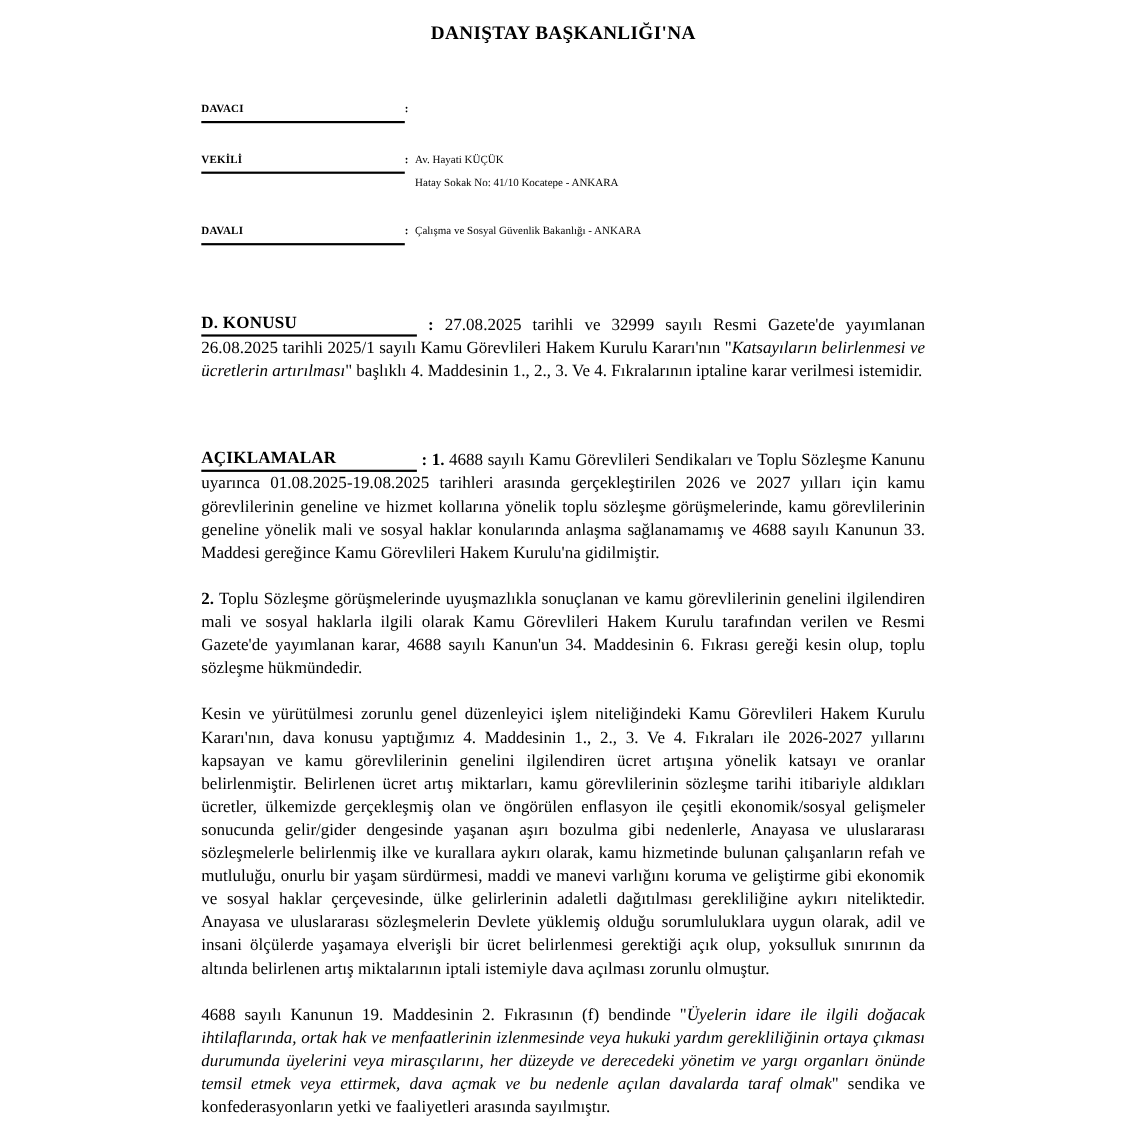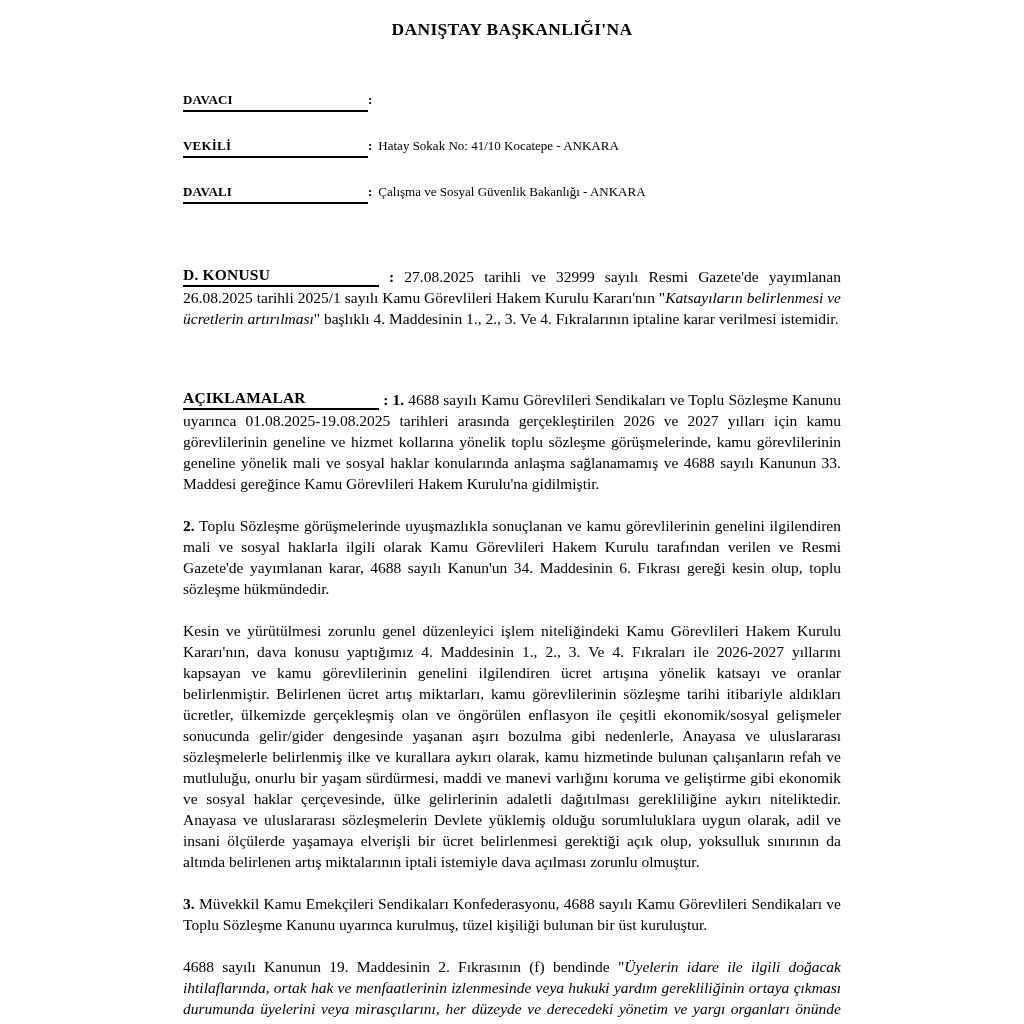--- a/index.html
+++ b/index.html
@@ -25,21 +25,21 @@
     text-align: center;
     font-weight: bold;
     font-size: 17.5px;
     letter-spacing: 0.3px;
     margin: 0 0 50px 0;
     line-height: 20px;
   }
   .party {
     display: flex;
     align-items: flex-start;
-    font-size: 13px;
+    font-size: 10px;
     line-height: 21px;
     margin: 0 0 23px 0;
   }
   .party-label {
     flex: 0 0 185px;
     font-weight: bold;
     border-bottom: 2px solid #000000;
     height: 21px;
     letter-spacing: 0.2px;
   }
@@ -81,33 +81,33 @@
 
   <div id="parties">
       <div class="party">
         <div class="party-label">DAVACI</div>
         <div class="party-sep">:</div>
       </div>
       <div class="party">
         <div class="party-label">VEKİLİ</div>
         <div class="party-sep">:</div>
         <div class="party-lines">
+          <div class="party-line">Av. Hayati KÜÇÜK</div>
           <div class="party-line">Hatay Sokak No: 41/10 Kocatepe - ANKARA</div>
         </div>
       </div>
       <div class="party">
         <div class="party-label">DAVALI</div>
         <div class="party-sep">:</div>
         <div class="party-lines">
           <div class="party-line">Çalışma ve Sosyal Güvenlik Bakanlığı - ANKARA</div>
         </div>
       </div>
     </div>
 
   <div id="paragraphs">
       <p class="para"><span class="para-label">D.  KONUSU</span><span class="para-sep"> :</span><span class="seg-normal"> 27.08.2025 tarihli ve 32999 sayılı Resmi Gazete'de yayımlanan 26.08.2025 tarihli 2025/1 sayılı Kamu Görevlileri Hakem Kurulu Kararı'nın "</span><span class="seg-italic">Katsayıların belirlenmesi ve ücretlerin artırılması</span><span class="seg-normal">" başlıklı 4. Maddesinin 1., 2., 3. Ve 4. Fıkralarının iptaline karar verilmesi istemidir.</span></p>
       <p class="para"><span class="para-label">AÇIKLAMALAR</span><span class="para-sep"> :</span><span class="seg-bold"> 1.</span><span class="seg-normal"> 4688 sayılı Kamu Görevlileri Sendikaları ve Toplu Sözleşme Kanunu uyarınca 01.08.2025-19.08.2025 tarihleri arasında gerçekleştirilen 2026 ve 2027 yılları için kamu görevlilerinin geneline ve hizmet kollarına yönelik toplu sözleşme görüşmelerinde, kamu görevlilerinin geneline yönelik mali ve sosyal haklar konularında anlaşma sağlanamamış ve 4688 sayılı Kanunun 33. Maddesi gereğince Kamu Görevlileri Hakem Kurulu'na gidilmiştir.</span></p>
       <p class="para"><span class="seg-bold">2.</span><span class="seg-normal"> Toplu Sözleşme görüşmelerinde uyuşmazlıkla sonuçlanan ve kamu görevlilerinin genelini ilgilendiren mali ve sosyal haklarla ilgili olarak Kamu Görevlileri Hakem Kurulu tarafından verilen ve Resmi Gazete'de yayımlanan karar, 4688 sayılı Kanun'un 34. Maddesinin 6. Fıkrası gereği kesin olup, toplu sözleşme hükmündedir.</span></p>
       <p class="para"><span class="seg-normal">Kesin ve yürütülmesi zorunlu genel düzenleyici işlem niteliğindeki Kamu Görevlileri Hakem Kurulu Kararı'nın, dava konusu yaptığımız 4. Maddesinin 1., 2., 3. Ve 4. Fıkraları ile 2026-2027 yıllarını kapsayan ve kamu görevlilerinin genelini ilgilendiren ücret artışına yönelik katsayı ve oranlar belirlenmiştir. Belirlenen ücret artış miktarları, kamu görevlilerinin sözleşme tarihi itibariyle aldıkları ücretler, ülkemizde gerçekleşmiş olan ve öngörülen enflasyon ile çeşitli ekonomik/sosyal gelişmeler sonucunda gelir/gider dengesinde yaşanan aşırı bozulma gibi nedenlerle, Anayasa ve uluslararası sözleşmelerle belirlenmiş ilke ve kurallara aykırı olarak, kamu hizmetinde bulunan çalışanların refah ve mutluluğu, onurlu bir yaşam sürdürmesi, maddi ve manevi varlığını koruma ve geliştirme gibi ekonomik ve sosyal haklar çerçevesinde, ülke gelirlerinin adaletli dağıtılması gerekliliğine aykırı niteliktedir. Anayasa ve uluslararası sözleşmelerin Devlete yüklemiş olduğu sorumluluklara uygun olarak, adil ve insani ölçülerde yaşamaya elverişli bir ücret belirlenmesi gerektiği açık olup, yoksulluk sınırının da altında belirlenen artış miktalarının iptali istemiyle dava açılması zorunlu olmuştur.</span></p>
-      <p class="para"><span class="seg-bold">3.</span><span class="seg-normal"> Müvekkil Kamu Emekçileri Sendikaları Konfederasyonu, 4688 sayılı Kamu Görevlileri Sendikaları ve Toplu Sözleşme Kanunu uyarınca kurulmuş, tüzel kişiliği bulunan bir üst kuruluştur.</span></p>
       <p class="para"><span class="seg-normal">4688 sayılı Kanunun 19. Maddesinin 2. Fıkrasının (f) bendinde "</span><span class="seg-italic">Üyelerin idare ile ilgili doğacak ihtilaflarında, ortak hak ve menfaatlerinin izlenmesinde veya hukuki yardım gerekliliğinin ortaya çıkması durumunda üyelerini veya mirasçılarını, her düzeyde ve derecedeki yönetim ve yargı organları önünde temsil etmek veya ettirmek, dava açmak ve bu nedenle açılan davalarda taraf olmak</span><span class="seg-normal">" sendika ve konfederasyonların yetki ve faaliyetleri arasında sayılmıştır.</span></p>
     </div>
 </div>
 
 </body></html>

